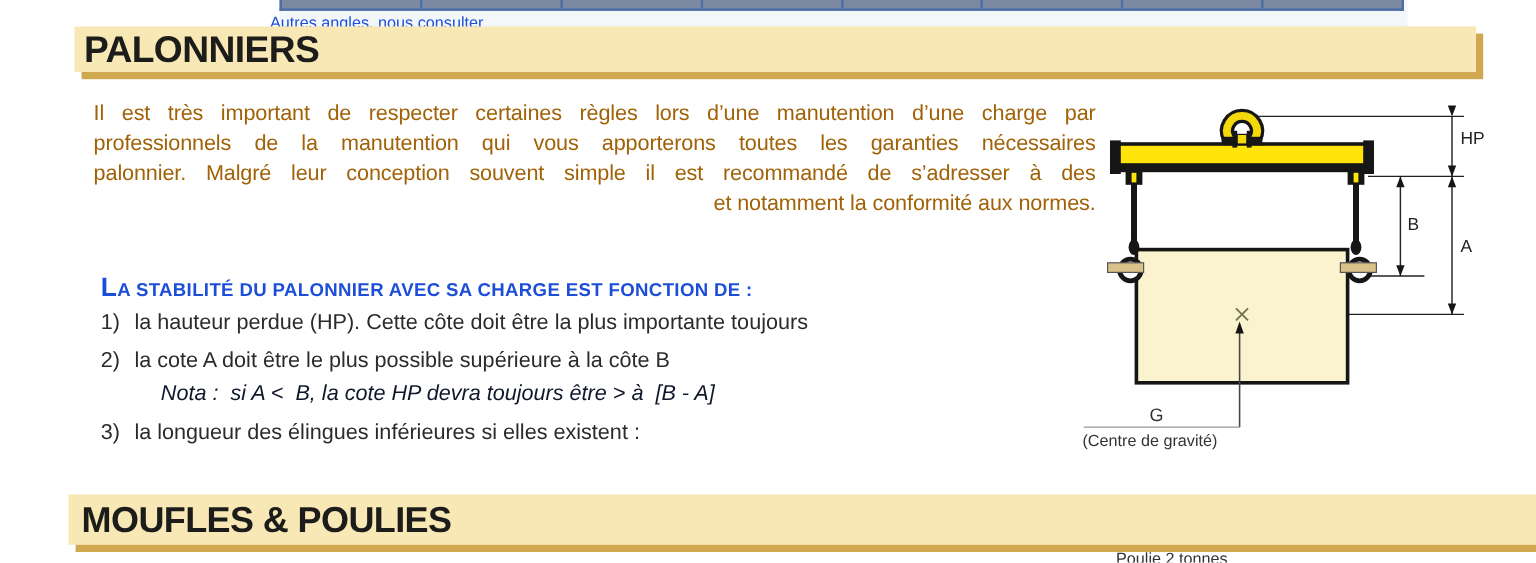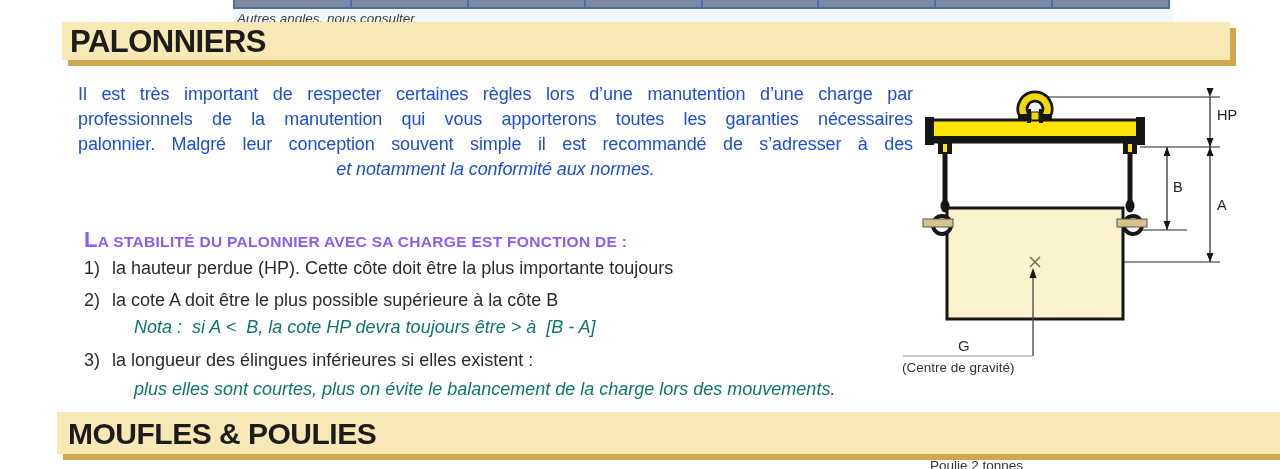--- a/index.html
+++ b/index.html
@@ -5,43 +5,43 @@
   html,body{margin:0;padding:0;background:#ffffff;}
   .canvas{position:relative;width:1280px;height:469px;background:#ffffff;overflow:hidden;
           font-family:"Liberation Sans",sans-serif;color:#2e2e2e;}
 
   
   .table-tint{position:absolute;left:233px;top:0;width:940px;height:27px;background:#f3f7fa;}
   .table-frag{position:absolute;left:233px;top:0;width:937px;height:9px;display:flex;
               background:#7b8aa0;border:2px solid #4c6fa8;border-top:none;box-sizing:border-box;}
   .table-frag .cell{flex:1;border-right:2px solid #4c6fa8;}
   .table-frag .cell:last-child{border-right:none;}
-  .table-note{position:absolute;left:237px;top:11px;font-size:13.5px;font-style:italic;color:#404040;}
+  .table-note{position:absolute;left:225px;top:11px;font-size:13.5px;color:#1d4ed8;}
 
   
   .band{position:absolute;background:#f8e8b6;box-shadow:6px 6px 0 #d0a850;display:flex;align-items:center;}
   .band-palonniers{left:62px;top:22px;width:1168px;height:38px;}
   .band-moufles{left:57px;top:412px;width:1278px;height:42px;}
   .band-title{font-size:31px;font-weight:bold;letter-spacing:-0.5px;color:#1c1c1a;padding-left:8px;padding-top:2px;}
 
   
   .body-text{position:absolute;left:78px;top:82px;width:835px;font-size:18px;line-height:25px;
-             letter-spacing:-0.1px;color:#1d4ed8;}
+             letter-spacing:-0.1px;color:#a16207;}
   .jline{text-align:justify;text-align-last:justify;}
-  .pline{text-align:center;font-style:italic;}
+  .pline{text-align:right;}
 
   
-  .subheading{position:absolute;left:84px;top:227px;font-size:15.5px;font-weight:bold;color:#8b5cf6;
+  .subheading{position:absolute;left:84px;top:227px;font-size:15.5px;font-weight:bold;color:#1d4ed8;
               letter-spacing:0.3px;}
   .subheading::first-letter{font-size:22px;}
 
   
   .list-item{position:absolute;left:84px;font-size:18px;color:#2b2b2b;display:flex;}
   .list-item .num{width:28px;flex:0 0 28px;}
-  .list-note{position:absolute;left:134px;font-size:18px;font-style:italic;color:#0f766e;white-space:pre-wrap;}
+  .list-note{position:absolute;left:134px;font-size:18px;font-style:italic;color:#0f172a;white-space:pre-wrap;}
 
   
   .diagram{position:absolute;left:890px;top:75px;}
 
   
   .bottom-caption{position:absolute;left:930px;top:458px;font-size:13.5px;color:#333;}
 </style>
 </head>
 <body>
 
@@ -79,21 +79,20 @@
   </div>
   <div class="list-item" style="top:290px;">
     <span class="num">2)</span>
     <span class="txt">la cote A doit être le plus possible supérieure à la côte B</span>
   </div>
   <div class="list-note" style="top:317px;">Nota :  si A &lt;  B, la cote HP devra toujours être &gt; à  [B - A]</div>
   <div class="list-item" style="top:350px;">
     <span class="num">3)</span>
     <span class="txt">la longueur des élingues inférieures si elles existent :</span>
   </div>
-  <div class="list-note" style="top:379px;">plus elles sont courtes, plus on évite le balancement de la charge lors des mouvements.</div>
 
   <svg class="diagram" width="360" height="305" viewBox="0 0 360 305">
 
     <g stroke="#222" stroke-width="1.2">
       <line x1="158" y1="22" x2="330" y2="22"></line>
       <line x1="250" y1="72" x2="330" y2="72"></line>
       <line x1="237" y1="155" x2="297" y2="155"></line>
       <line x1="153" y1="187" x2="330" y2="187"></line>
       <line x1="320" y1="22" x2="320" y2="187"></line>
       <line x1="277" y1="72" x2="277" y2="155"></line>

